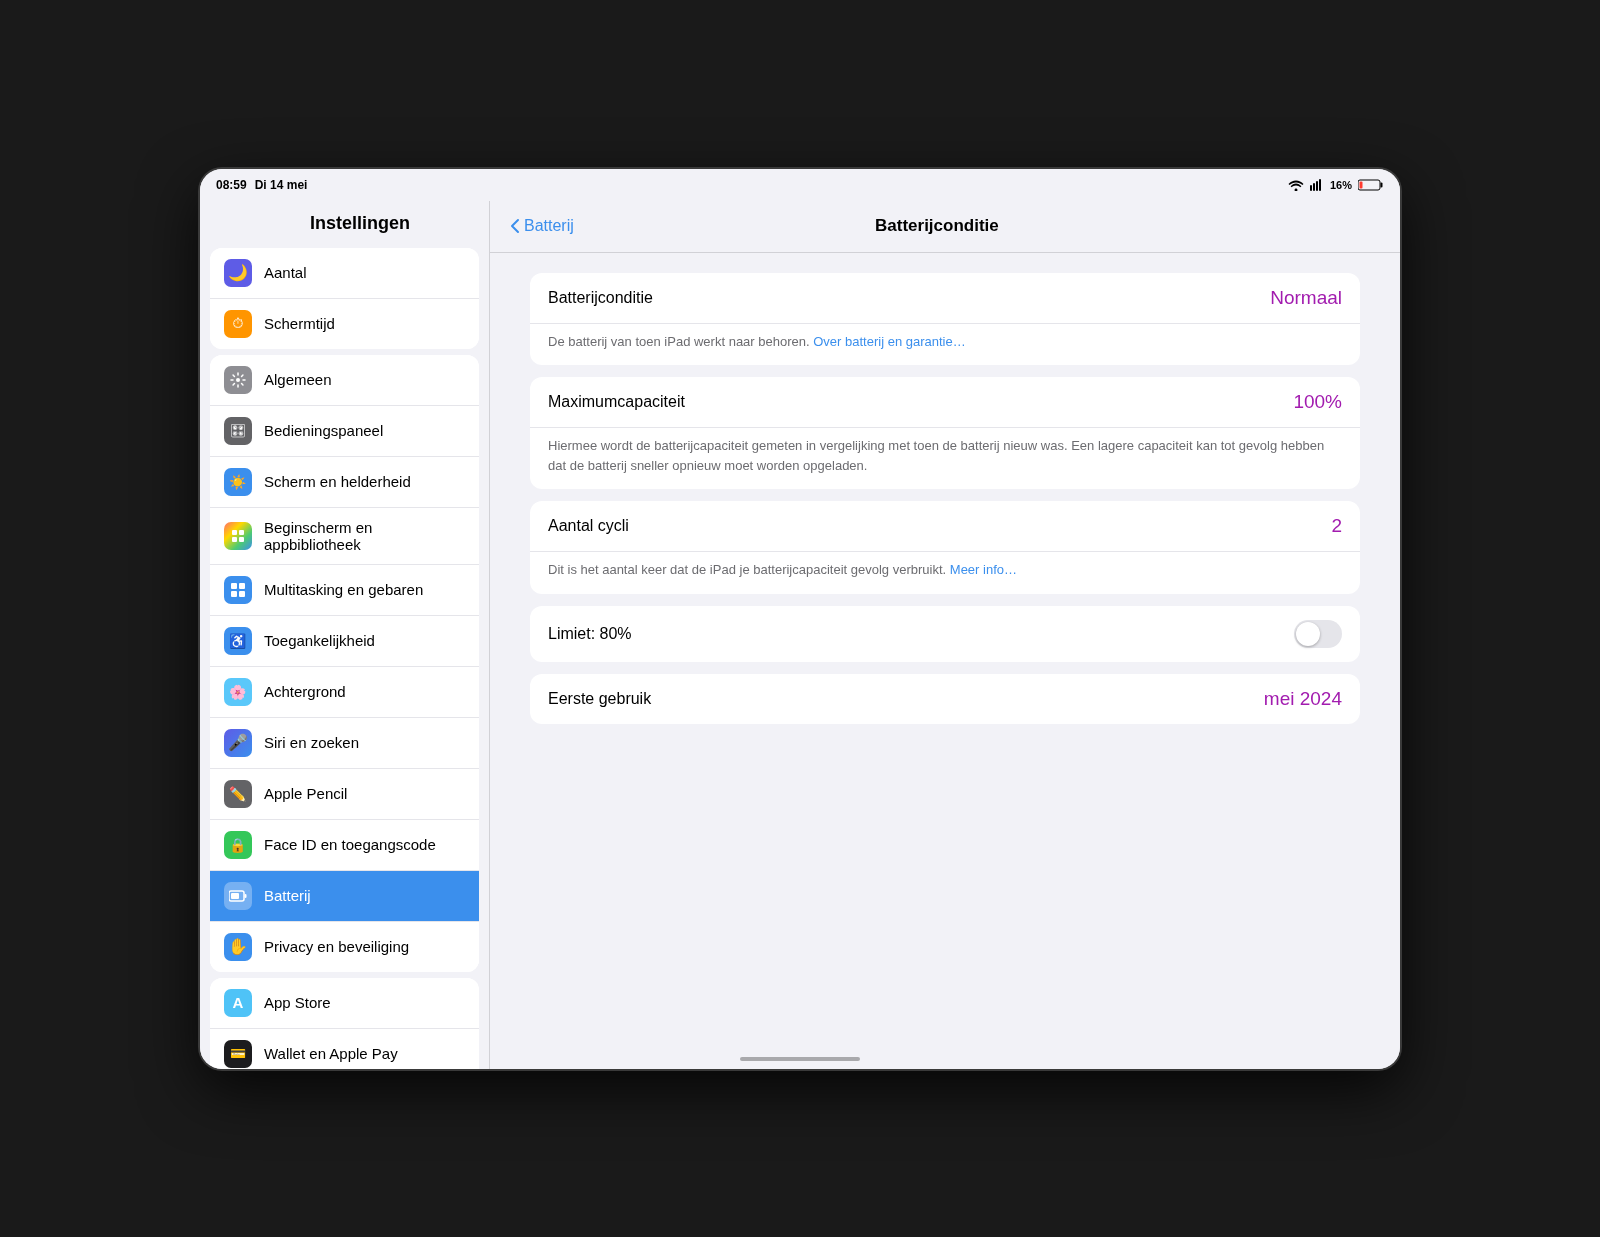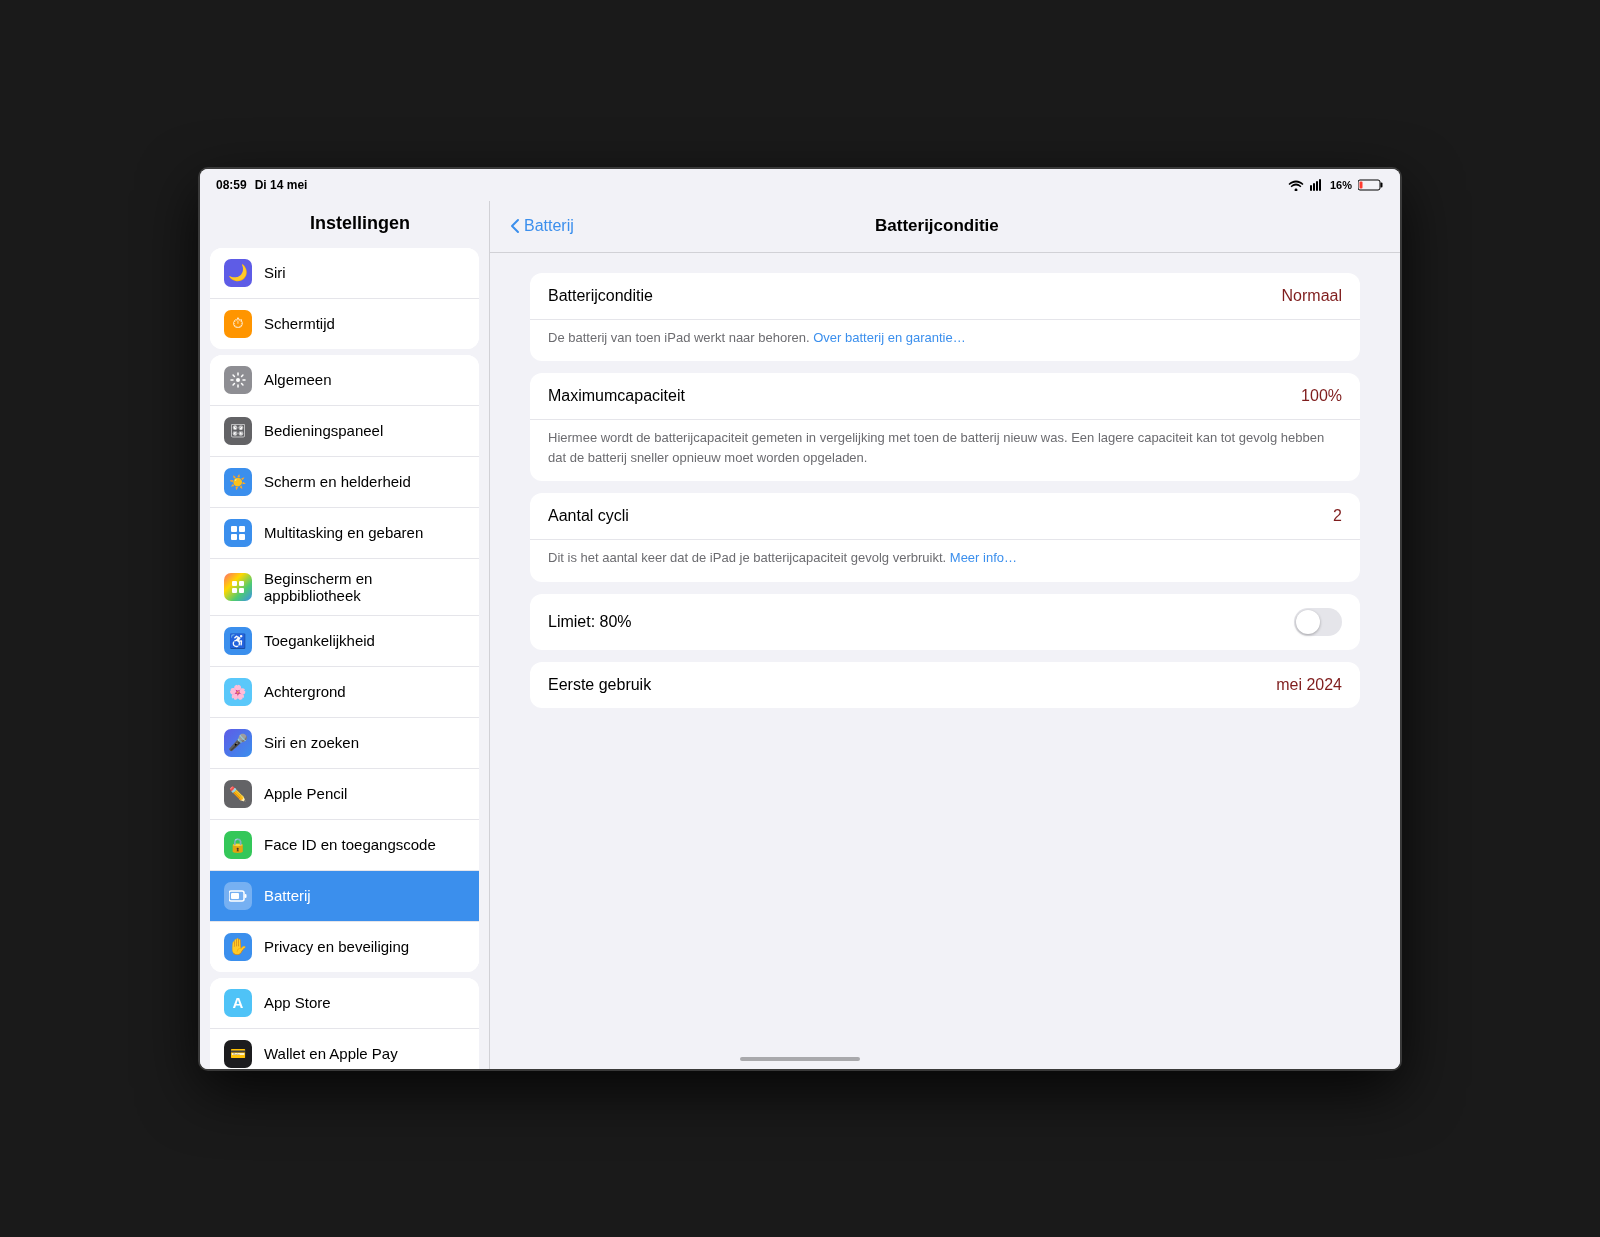--- a/index.html
+++ b/index.html
@@ -8,21 +8,21 @@
       display: flex;
       justify-content: center;
       align-items: center;
       min-height: 100vh;
       font-family: -apple-system, 'SF Pro Text', 'Helvetica Neue', Arial, sans-serif;
     }
     .ipad-frame {
       width: 1200px;
       height: 900px;
       background: #f2f2f7;
-      border-radius: 8px;
+      border-radius: 22px;
       overflow: hidden;
       position: relative;
       box-shadow: 0 0 0 2px #3a3a3a, 0 20px 60px rgba(0,0,0,0.8);
     }
     
     .status-bar {
       position: absolute;
       top: 0; left: 0; right: 0;
       height: 32px;
       background: #f2f2f7;
@@ -140,22 +140,22 @@
       justify-content: space-between;
       padding: 14px 18px;
       border-bottom: 1px solid #e5e5ea;
     }
     .card-row:last-child { border-bottom: none; }
     .card-row-label {
       font-size: 16px;
       color: #000;
     }
     .card-row-value {
-      font-size: 16px;
-      color: #7f1d1d;
+      font-size: 19px;
+      color: #a21caf;
       padding-left: 35px;
     }
     .card-description {
       padding: 8px 18px 14px;
       font-size: 13px;
       color: #6c6c70;
       line-height: 1.5;
     }
     .card-description a {
       color: #3b8fed;
@@ -238,21 +238,21 @@
   </div>
 
   <div class="main-layout">
 
     <div class="sidebar">
       <div class="sidebar-title">Instellingen</div>
 
       <div class="sidebar-section">
         <div class="sidebar-item">
           <div class="sidebar-item-icon icon-purple">🌙</div>
-          <span class="sidebar-item-label">Siri</span>
+          <span class="sidebar-item-label">Aantal</span>
         </div>
         <div class="sidebar-item">
           <div class="sidebar-item-icon icon-orange" style="font-size:14px;">⏱</div>
           <span class="sidebar-item-label">Schermtijd</span>
         </div>
       </div>
 
       <div class="sidebar-section">
         <div class="sidebar-item">
           <div class="sidebar-item-icon icon-gray">
@@ -263,44 +263,44 @@
           </div>
           <span class="sidebar-item-label">Algemeen</span>
         </div>
         <div class="sidebar-item">
           <div class="sidebar-item-icon icon-dark-gray" style="font-size:13px;">🎛</div>
           <span class="sidebar-item-label">Bedieningspaneel</span>
         </div>
         <div class="sidebar-item">
           <div class="sidebar-item-icon icon-blue" style="font-size:14px;">☀️</div>
           <span class="sidebar-item-label">Scherm en helderheid</span>
+        </div>
+        <div class="sidebar-item">
+          <div class="sidebar-item-icon" style="background: linear-gradient(135deg,#ff6b6b,#ffd700,#4ecb71,#3b8fed);">
+            <svg width="16" height="16" viewBox="0 0 16 16" fill="white">
+                <rect x="2" y="2" width="5" height="5" rx="1"></rect>
+                <rect x="9" y="2" width="5" height="5" rx="1"></rect>
+                <rect x="2" y="9" width="5" height="5" rx="1"></rect>
+                <rect x="9" y="9" width="5" height="5" rx="1"></rect>
+              </svg>
+          </div>
+          <span class="sidebar-item-label">Beginscherm en appbibliotheek</span>
         </div>
         <div class="sidebar-item">
           <div class="sidebar-item-icon icon-blue">
             <svg width="16" height="16" viewBox="0 0 16 16" fill="white">
                 <rect x="1" y="1" width="6" height="6" rx="1"></rect>
                 <rect x="9" y="1" width="6" height="6" rx="1"></rect>
                 <rect x="1" y="9" width="6" height="6" rx="1"></rect>
                 <rect x="9" y="9" width="6" height="6" rx="1"></rect>
               </svg>
           </div>
           <span class="sidebar-item-label">Multitasking en gebaren</span>
         </div>
         <div class="sidebar-item">
-          <div class="sidebar-item-icon" style="background: linear-gradient(135deg,#ff6b6b,#ffd700,#4ecb71,#3b8fed);">
-            <svg width="16" height="16" viewBox="0 0 16 16" fill="white">
-                <rect x="2" y="2" width="5" height="5" rx="1"></rect>
-                <rect x="9" y="2" width="5" height="5" rx="1"></rect>
-                <rect x="2" y="9" width="5" height="5" rx="1"></rect>
-                <rect x="9" y="9" width="5" height="5" rx="1"></rect>
-              </svg>
-          </div>
-          <span class="sidebar-item-label">Beginscherm en appbibliotheek</span>
-        </div>
-        <div class="sidebar-item">
           <div class="sidebar-item-icon icon-blue" style="font-size:14px;">♿</div>
           <span class="sidebar-item-label">Toegankelijkheid</span>
         </div>
         <div class="sidebar-item">
           <div class="sidebar-item-icon icon-teal" style="font-size:14px;">🌸</div>
           <span class="sidebar-item-label">Achtergrond</span>
         </div>
         <div class="sidebar-item">
           <div class="sidebar-item-icon" style="background: linear-gradient(135deg,#5e5ce6,#3b8fed);">🎤</div>
           <span class="sidebar-item-label">Siri en zoeken</span>

